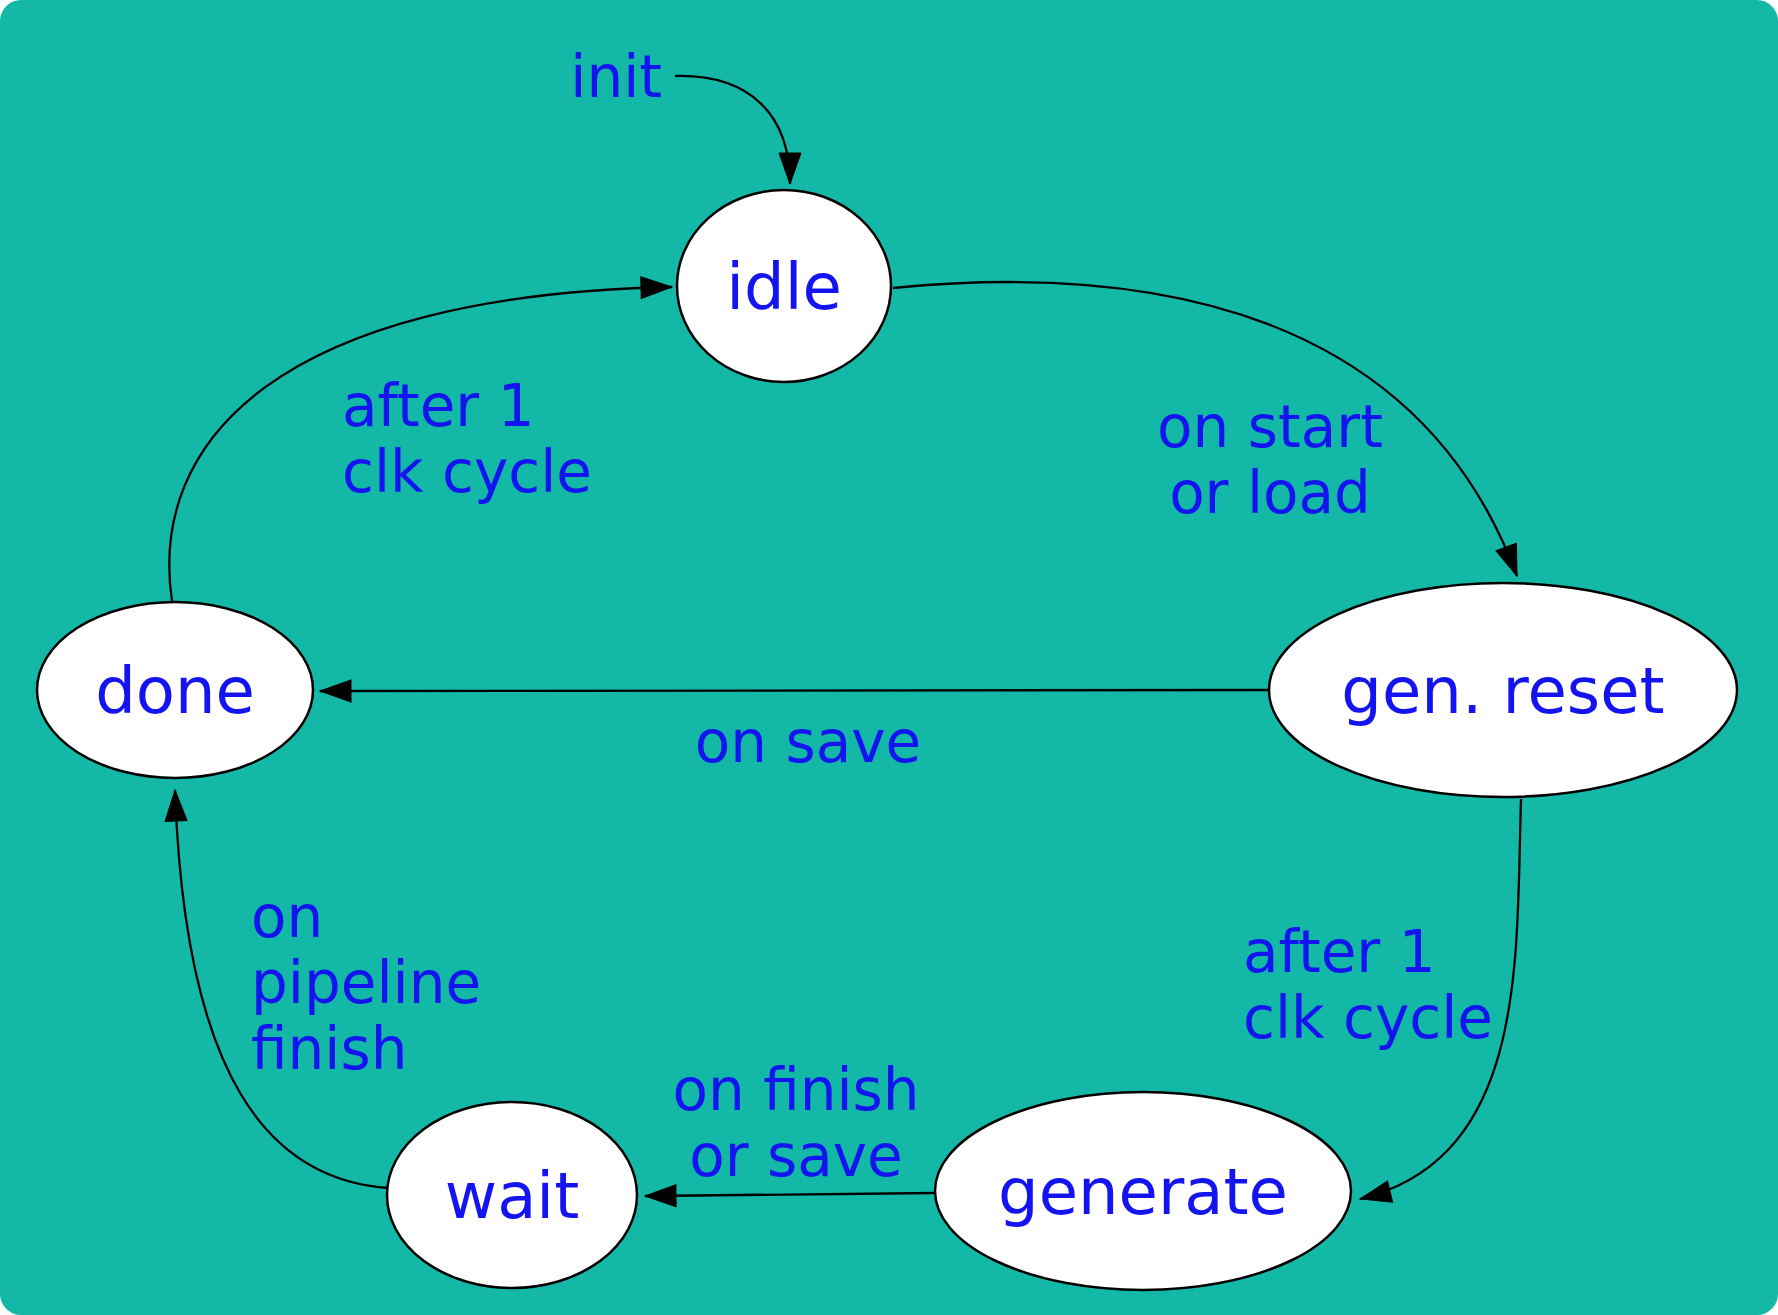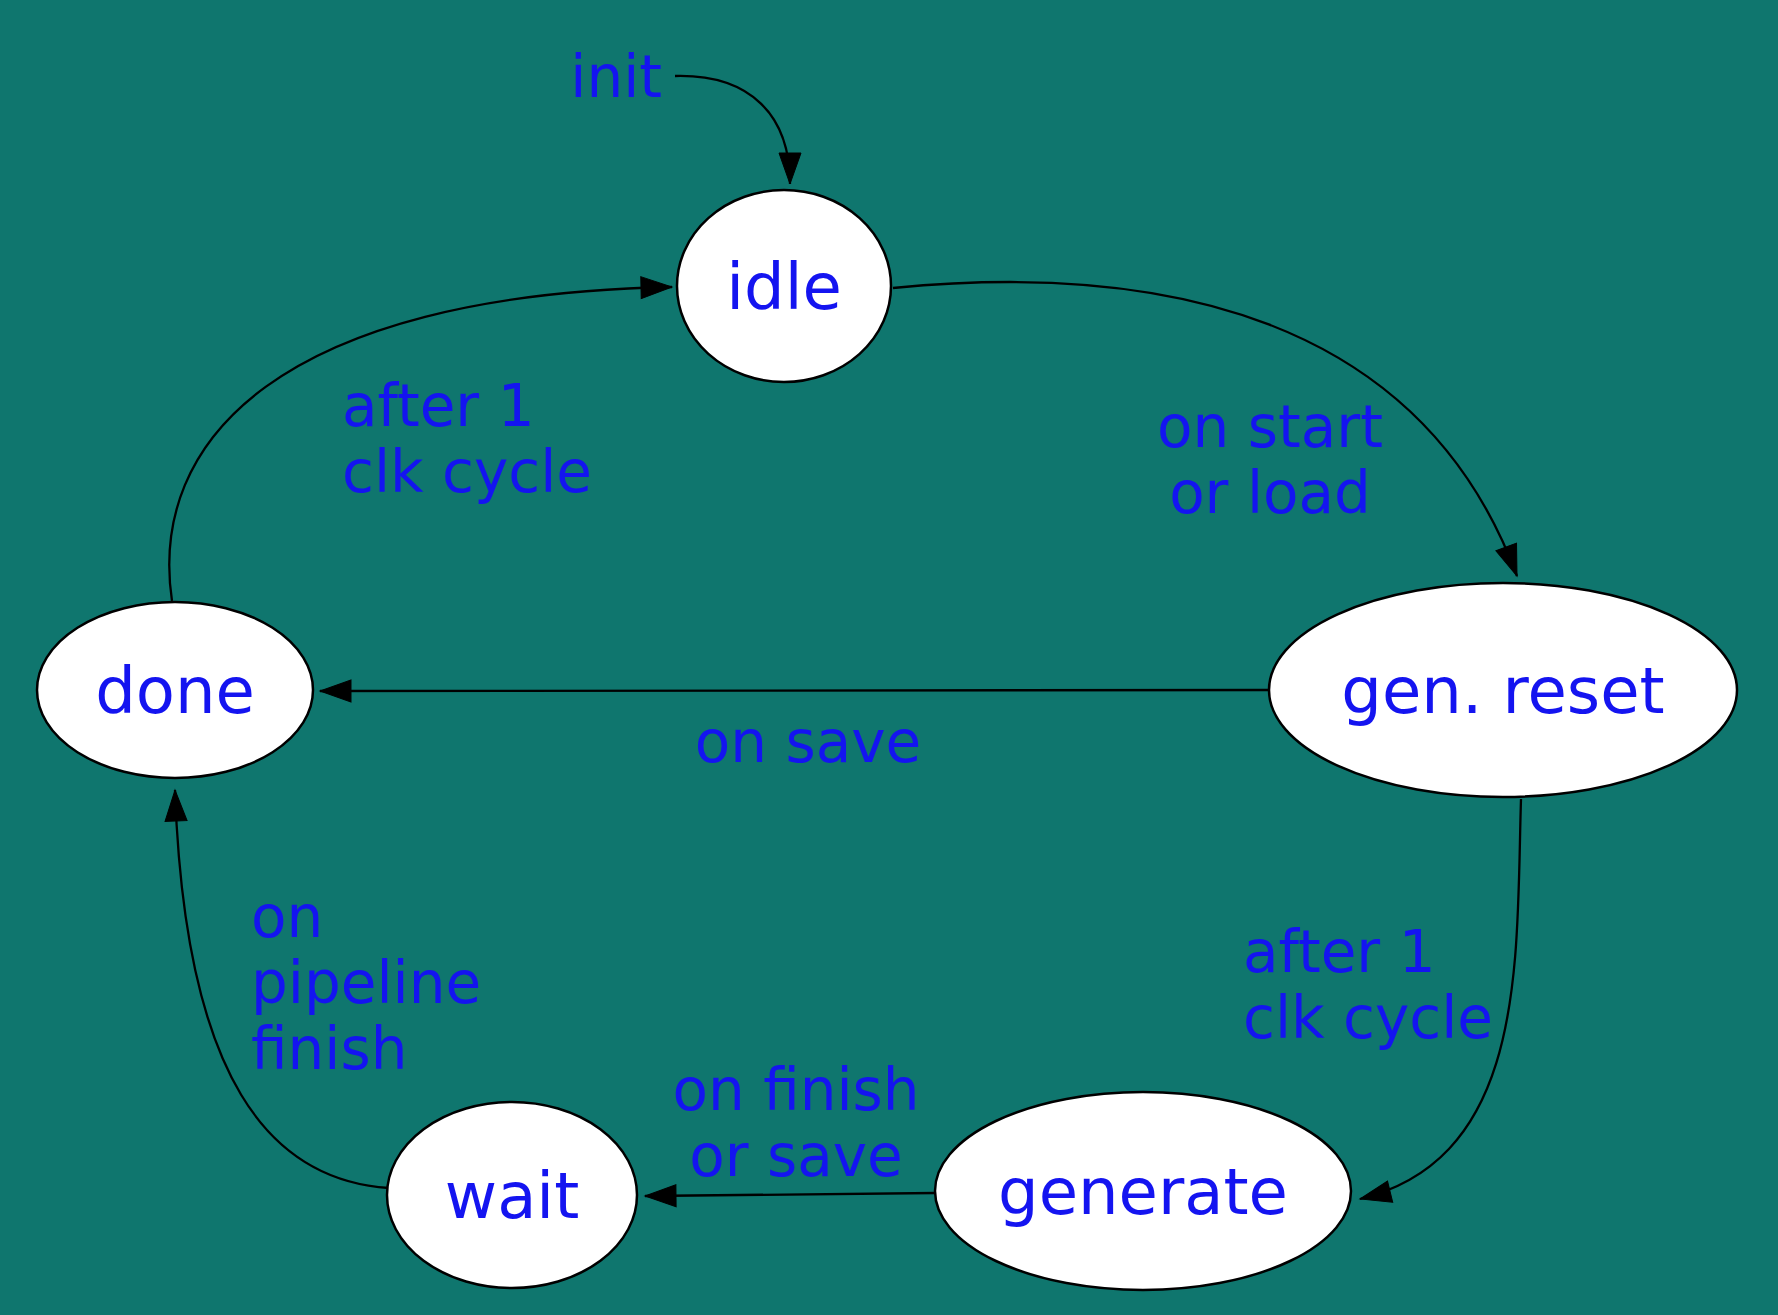--- a/index.html
+++ b/index.html
@@ -4,22 +4,23 @@
 <style>
   html, body {
     margin: 0;
     padding: 0;
     background: #ffffff;
   }
   .canvas {
     position: relative;
     width: 1778px;
     height: 1315px;
-    background: #0f766e;
+    background: #14b8a6;
     font-family: "DejaVu Sans", "Liberation Sans", sans-serif;
+    border-radius: 21px;
   }
   svg { display: block; }
   .state-ellipse {
     fill: #ffffff;
     stroke: #000000;
     stroke-width: 2.5;
   }
   .edge-path {
     fill: none;
     stroke: #000000;

